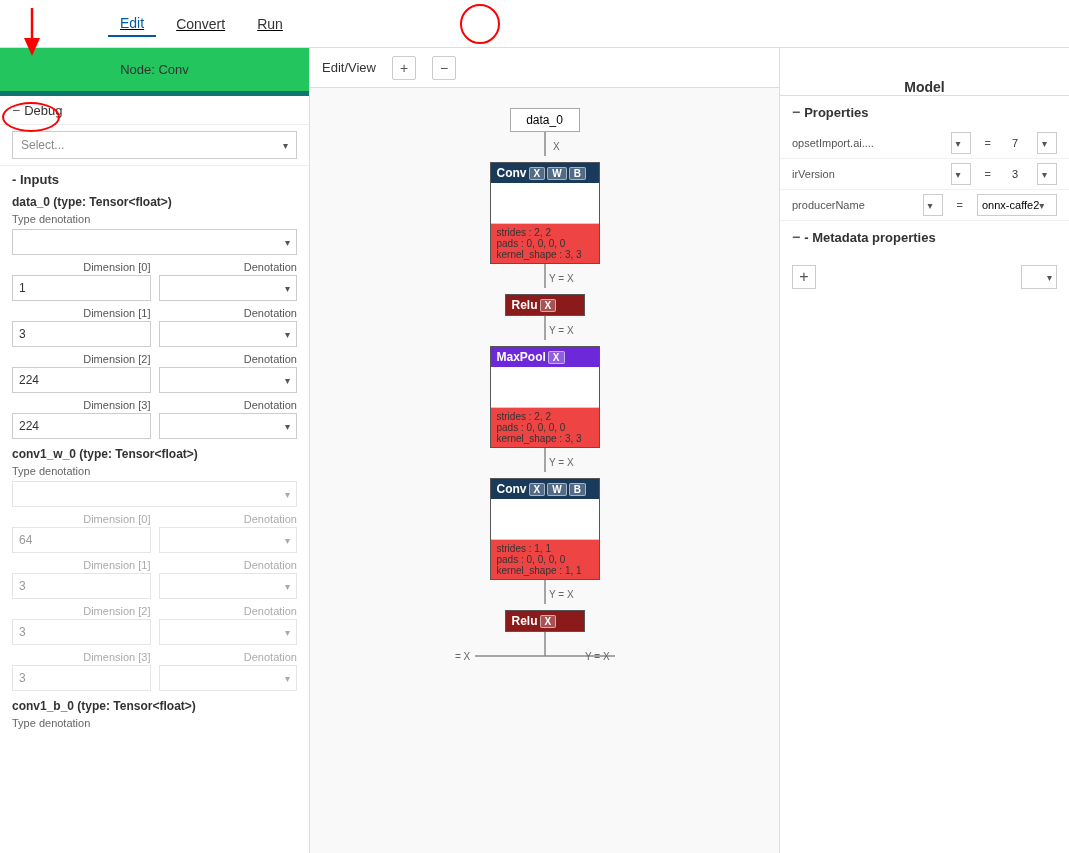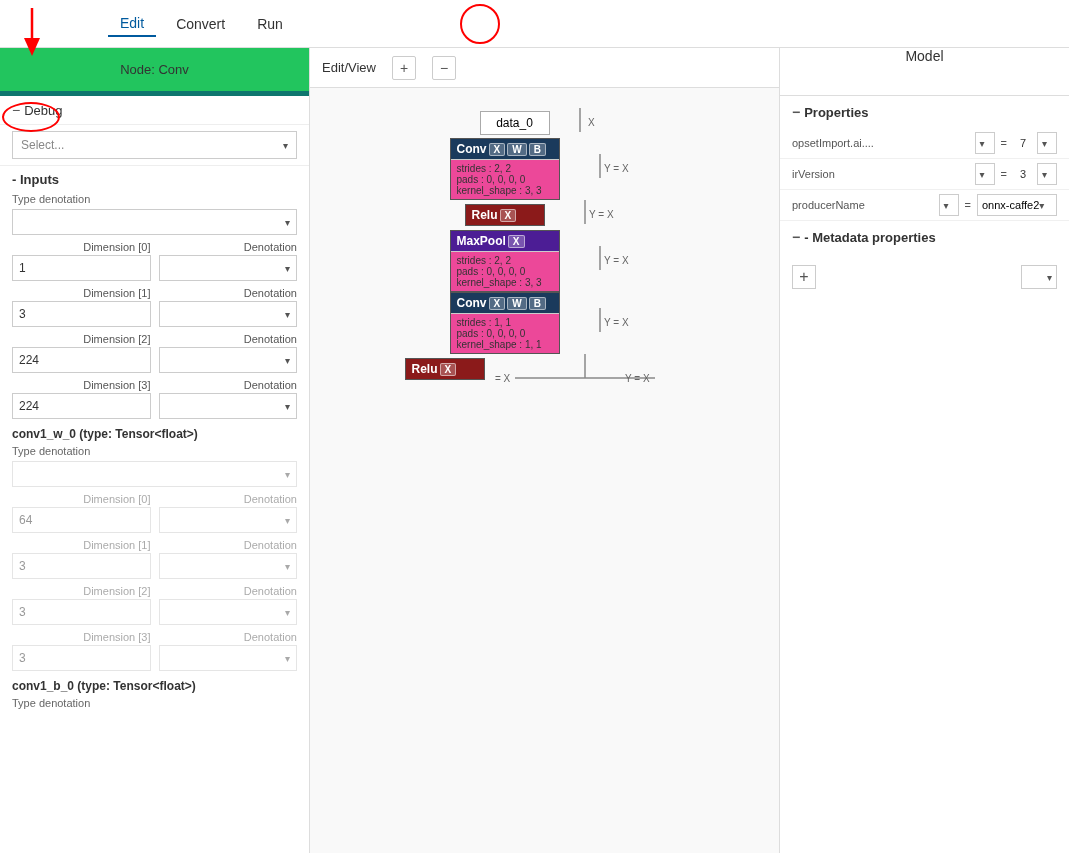--- a/index.html
+++ b/index.html
@@ -8,20 +8,21 @@
     
     .menu-bar {
       display: flex;
       align-items: center;
       height: 48px;
       background: #fff;
       border-bottom: 1px solid #ddd;
       padding: 0 20px;
       gap: 8px;
       position: relative;
+      text-decoration: underline;
     }
     .menu-item {
       padding: 4px 12px;
       cursor: pointer;
       font-size: 14px;
       color: #333;
       position: relative;
     }
     .menu-item.active {
       color: #005a9e;
@@ -300,74 +301,75 @@
       display: flex;
       align-items: center;
       gap: 2px;
       padding: 3px 6px;
       color: #fff;
       font-size: 12px;
       font-weight: 600;
     }
     .op-node-header.conv { background: #1a3a5c; align-items: center; }
     .op-node-header.relu { background: #8b1a1a; }
-    .op-node-header.maxpool { background: #4c1d95; }
+    .op-node-header.maxpool { background: #6d28d9; }
     .op-node-tag {
       background: rgba(255,255,255,0.25);
       border: 1px solid rgba(255,255,255,0.5);
       border-radius: 2px;
       padding: 0 4px;
       font-size: 10px;
       color: #fff;
     }
     .op-node-body {
       padding: 3px 6px;
       font-size: 10px;
       color: #333;
-      background: #ec4899;
+      background: #ef4444;
       border-top: 1px solid #ccc;
+      margin-top: 40px;
     }
 
     
     .right-panel {
       width: 290px;
       background: #fff;
       border-left: 1px solid #ddd;
       display: flex;
       flex-direction: column;
       overflow: hidden;
     }
 
     .right-panel-header {
       height: 48px;
       display: flex;
-      align-items: flex-start;
+      align-items: flex-end;
       justify-content: center;
       border-bottom: 1px solid #ddd;
       font-size: 14px;
-      font-weight: 400;
+      font-weight: 700;
       color: #333;
     }
 
     .right-section-header {
       display: flex;
       align-items: center;
       padding: 8px 12px;
       font-size: 13px;
       font-weight: 600;
       color: #333;
       gap: 4px;
     }
 
     
     .property-row {
       display: flex;
       align-items: center;
       padding: 4px 12px;
-      gap: 4px;
+      gap: 12px;
       border-bottom: 1px solid #f0f0f0;
     }
     .prop-name {
       flex: 1;
       font-size: 11px;
       color: #555;
     }
     .prop-dropdown {
       height: 22px;
       border: 1px solid #ccc;
@@ -438,20 +440,21 @@
 
     
     .connector-svg {
       display: block;
       margin: 0 auto;
     }
 
     
     .graph-node-wrapper {
       display: flex;
+      flex-direction: column;
       align-items: center;
     }
 
     
     .top-arrow-container {
       position: absolute;
       left: 14px;
       top: 6px;
       z-index: 20;
     }
@@ -501,20 +504,21 @@
       <div class="select-field">
         <span>Select...</span>
         <span class="chevron-down">▾</span>
       </div>
     </div>
 
     <div class="left-panel-scroll">
 
       <div class="section-header">- Inputs</div>
 
+      <div class="input-item-label">data_0 (type: Tensor&lt;float&gt;)</div>
       <div class="type-denotation-label">Type denotation</div>
       <div class="type-dropdown">
         <span class="chevron-down">▾</span>
       </div>
 
       <div class="dimension-row">
         <div class="dimension-col">
           <div class="dimension-col-label">Dimension [0]</div>
           <div class="dimension-input">1</div>
         </div>

